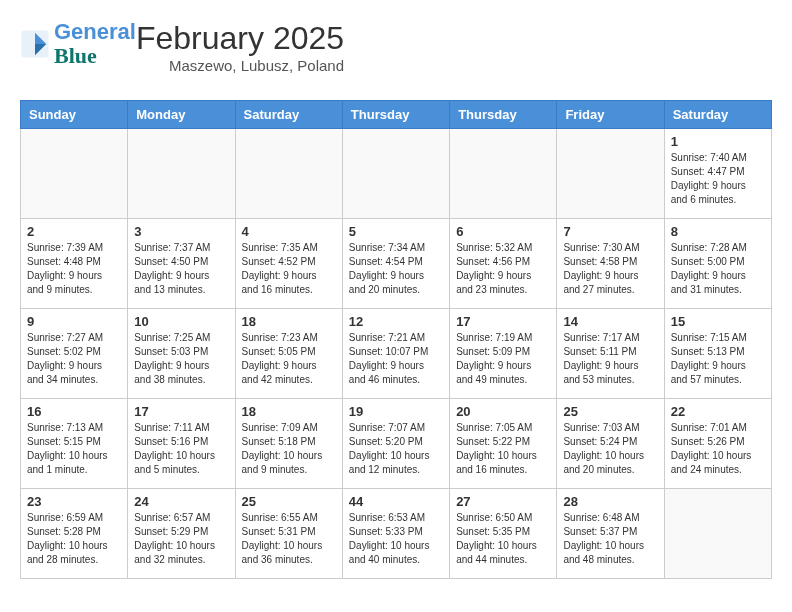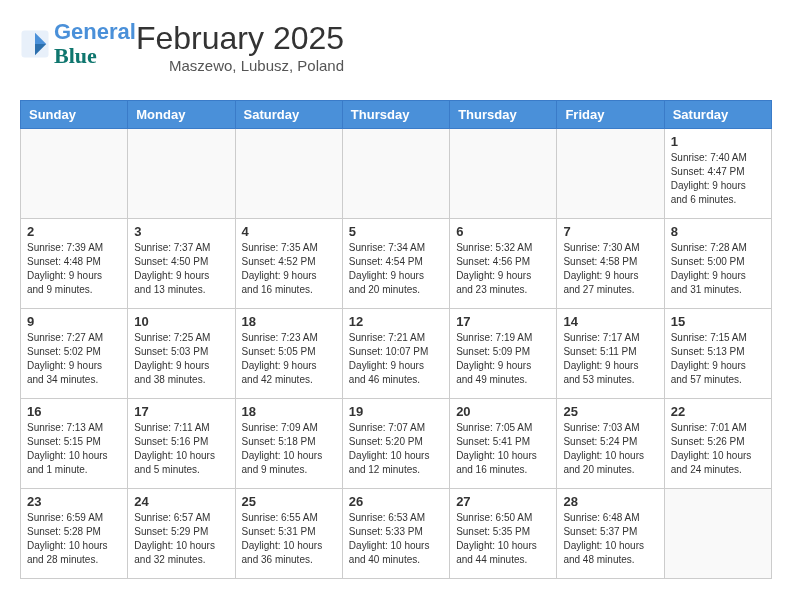--- a/index.html
+++ b/index.html
@@ -240,21 +240,21 @@
         </td>
         <td>
           <span class="day-number">19</span>
           <div class="day-info">Sunrise: 7:07 AM
 Sunset: 5:20 PM
 Daylight: 10 hours and 12 minutes.</div>
         </td>
         <td>
           <span class="day-number">20</span>
           <div class="day-info">Sunrise: 7:05 AM
-Sunset: 5:41 PM
+Sunset: 5:22 PM
 Daylight: 10 hours and 16 minutes.</div>
         </td>
         <td>
           <span class="day-number">25</span>
           <div class="day-info">Sunrise: 7:03 AM
 Sunset: 5:24 PM
 Daylight: 10 hours and 20 minutes.</div>
         </td>
         <td>
           <span class="day-number">22</span>
@@ -276,21 +276,21 @@
 Sunset: 5:29 PM
 Daylight: 10 hours and 32 minutes.</div>
         </td>
         <td>
           <span class="day-number">25</span>
           <div class="day-info">Sunrise: 6:55 AM
 Sunset: 5:31 PM
 Daylight: 10 hours and 36 minutes.</div>
         </td>
         <td>
-          <span class="day-number">26</span>
+          <span class="day-number">44</span>
           <div class="day-info">Sunrise: 6:53 AM
 Sunset: 5:33 PM
 Daylight: 10 hours and 40 minutes.</div>
         </td>
         <td>
           <span class="day-number">27</span>
           <div class="day-info">Sunrise: 6:50 AM
 Sunset: 5:35 PM
 Daylight: 10 hours and 44 minutes.</div>
         </td>

